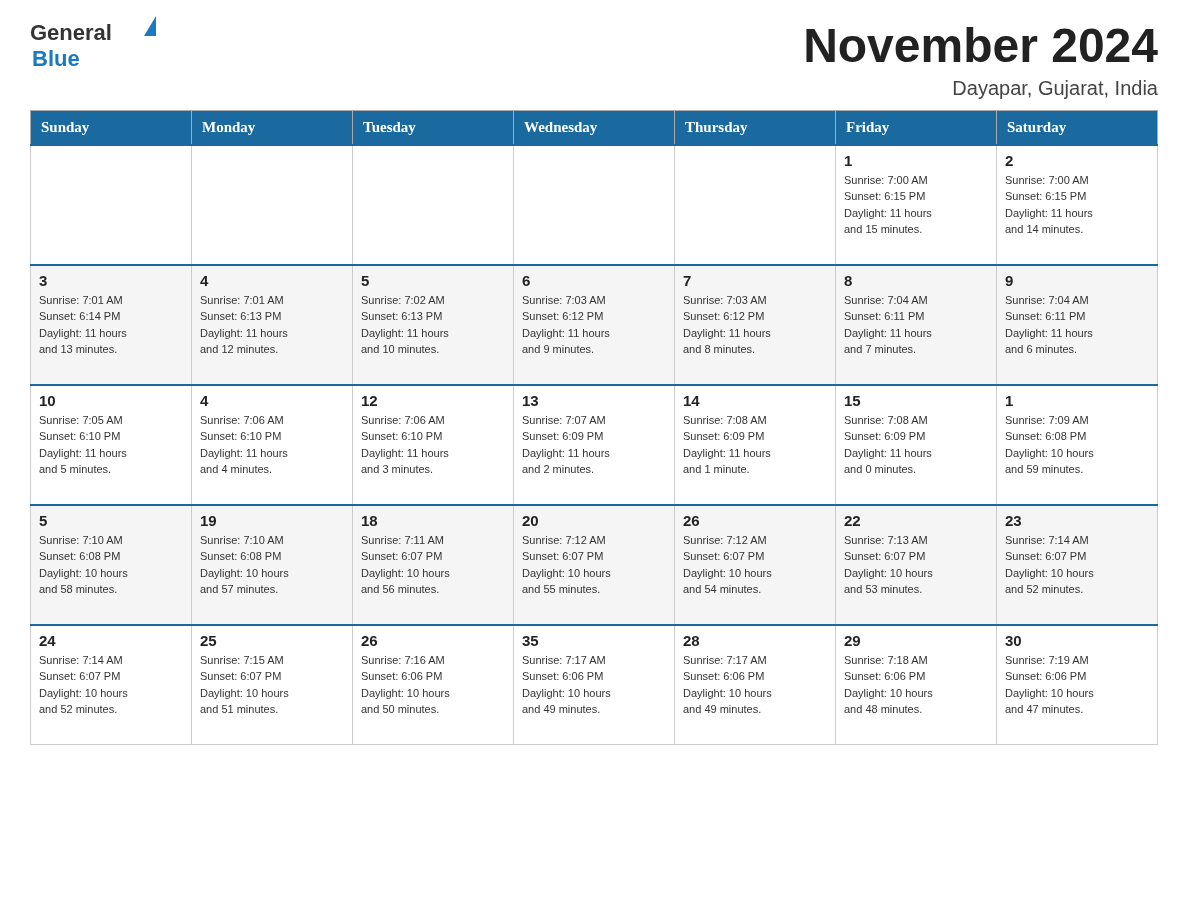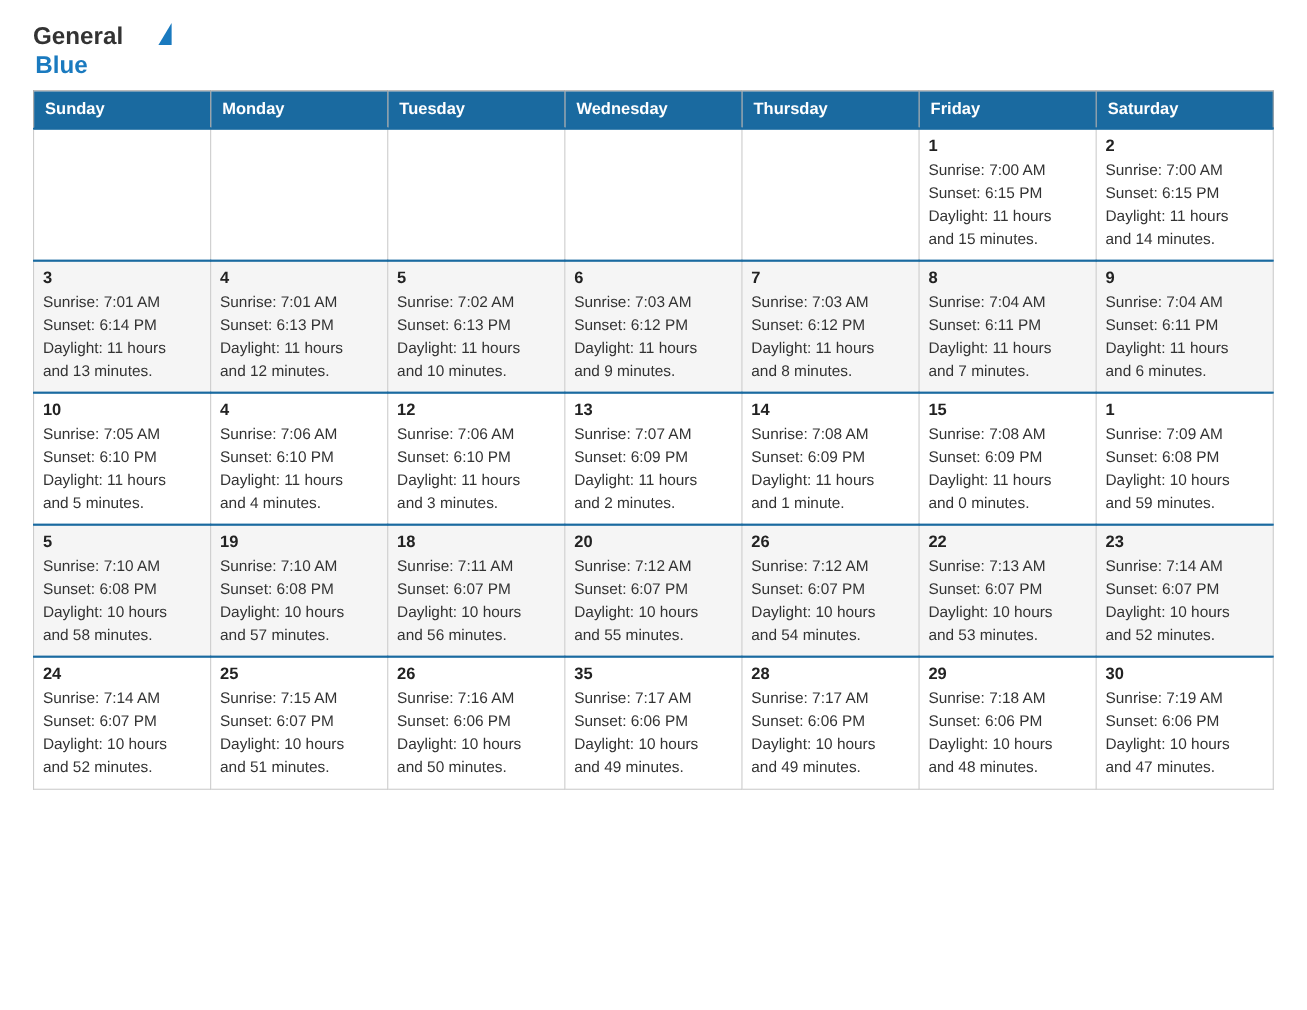--- a/index.html
+++ b/index.html
@@ -56,20 +56,21 @@
       margin-top: 10px;
     }
     thead tr th {
       background-color: #1a6aa0;
       color: #fff;
       font-size: 15px;
       font-weight: bold;
       padding: 8px 10px;
       text-align: left;
       border: 1px solid #aaa;
+      font-family: Liberation Serif, serif;
     }
     tbody tr td {
       vertical-align: top;
       padding: 6px 8px;
       border: 1px solid #ccc;
       font-size: 12px;
       color: #333;
       width: 14.28%;
       min-height: 100px;
       height: 120px;
@@ -78,60 +79,64 @@
       border-top: 2px solid #1a6aa0;
     }
     .day-num {
       font-size: 15px;
       font-weight: bold;
       color: #222;
       display: block;
       margin-bottom: 3px;
     }
     .day-info {
-      font-size: 14px;
+      font-size: 11px;
       color: #333;
       line-height: 1.5;
     }
     .empty-cell {
       background: #f9f9f9;
     }
     tbody tr:nth-child(odd) td {
       background-color: #fff;
     }
     tbody tr:nth-child(even) td {
       background-color: #f5f5f5;
     }
     .logo-wrap {
       display: flex;
       flex-direction: column;
       align-items: flex-start;
     }
     .logo-line1 {
       display: flex;
-      align-items: center;
+      align-items: flex-start;
       gap: 30px;
     }
     .logo-line2 {
       margin-left: 2px;
     }
   </style>
 </head>
 <body>
 
 <div class="header">
   <div class="logo-wrap">
     <div class="logo-line1">
       <span class="logo-text-general">General</span>
       <div class="logo-triangle"></div>
     </div>
     <div class="logo-line2">
       <span class="logo-text-blue">Blue</span>
     </div>
   </div>
+  <div class="title-block">
+    <div class="month-title">November 2024</div>
+    <div class="location">Dayapar, Gujarat, India</div>
+  </div>
 </div>
 
 <table>
   <thead>
     <tr>
     <th>Sunday</th>
         <th>Monday</th>
         <th>Tuesday</th>
         <th>Wednesday</th>
         <th>Thursday</th>

